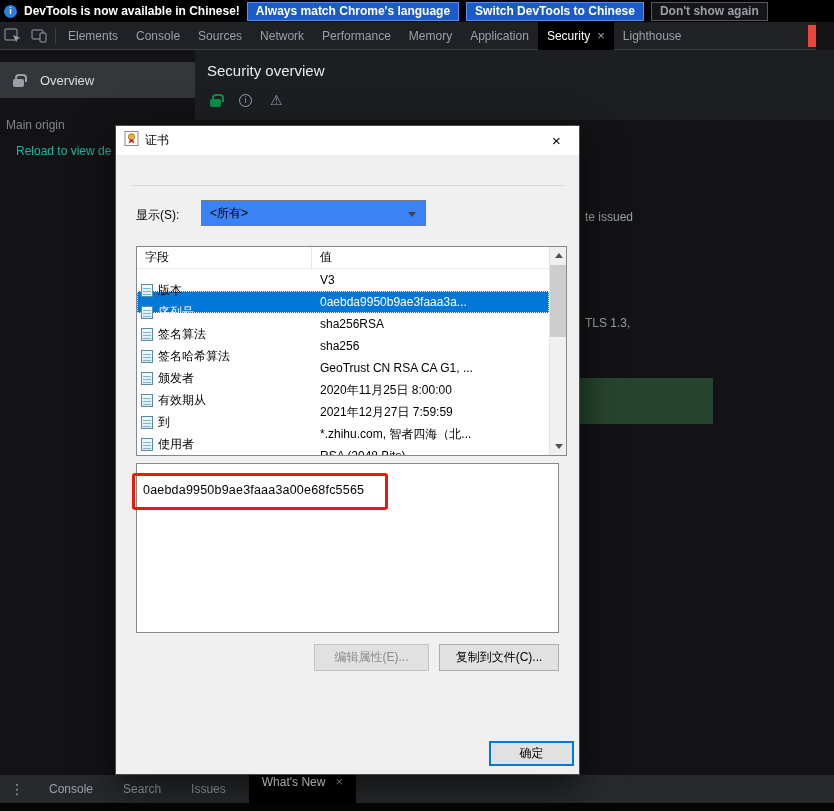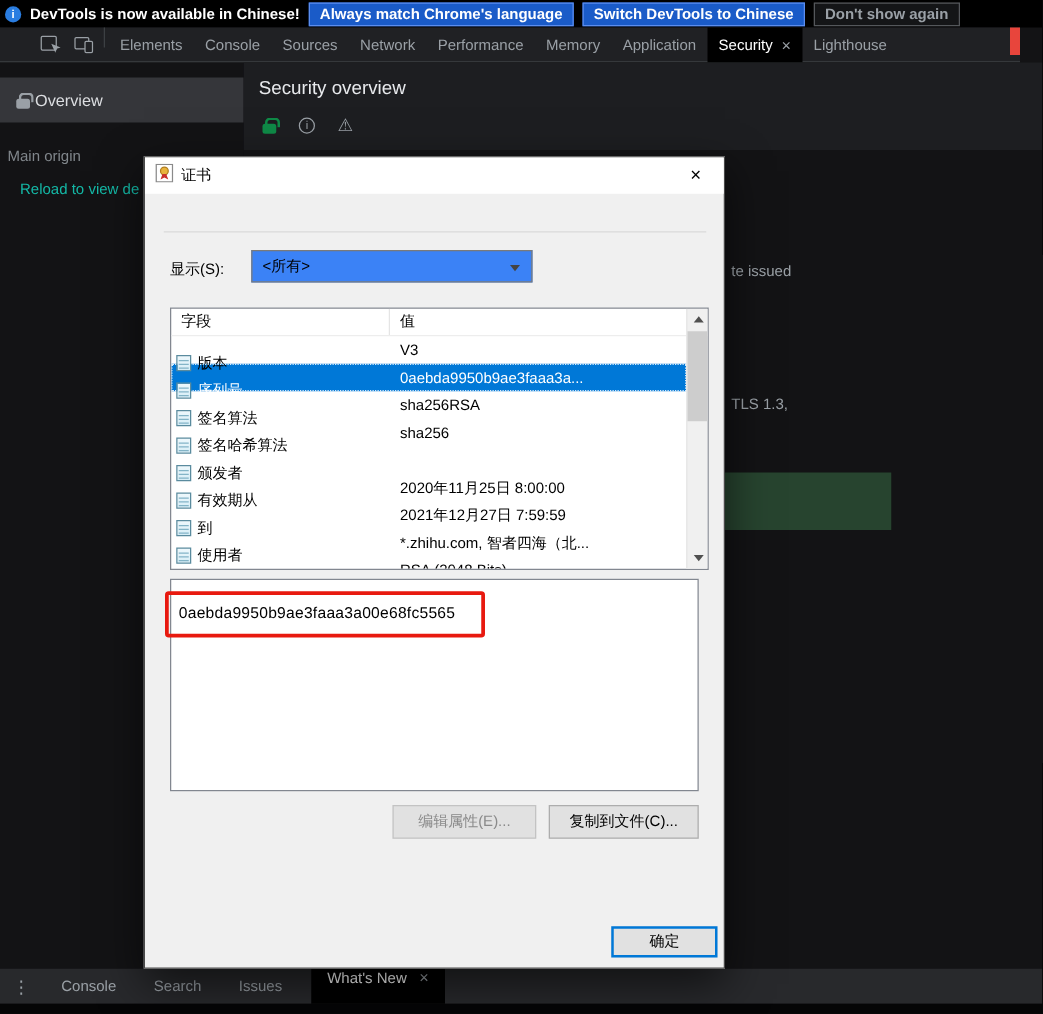--- a/index.html
+++ b/index.html
@@ -12,32 +12,32 @@
              display:flex; align-items:center; gap:7px; padding:0 4px; }
   .info-badge { width:13px; height:13px; border-radius:50%; background:#2a7de1; color:#fff;
                 font-size:9px; font-weight:bold; display:flex; align-items:center; justify-content:center; flex:0 0 auto; }
   .infobar-msg { color:#fff; font-size:12px; font-weight:bold; white-space:nowrap; }
   .ib-btn { font-family:inherit; font-size:12px; font-weight:bold; color:#fff; background:#1a5bc8;
             border:1px solid #5b8def; padding:1px 8px 2px; white-space:nowrap; cursor:pointer; }
   .ib-btn.dismiss { background:#141517; border:1px solid #54575b; color:#9aa0a6; }
 
   
   .tabbar { position:absolute; left:0; top:22px; width:816px; height:28px; background:#202124;
-            display:flex; color:#9aa0a6; font-size:12px; border-bottom:1px solid #3c4043;padding-left:28px; }
+            display:flex; align-items:center; color:#9aa0a6; font-size:12px; border-bottom:1px solid #3c4043; }
   .tb-icon { width:26px; height:28px; display:flex; align-items:center; justify-content:center; }
   .tb-sep { width:1px; height:16px; background:#3c4043; margin:0 3px; }
   .tab { padding:0 9px; height:28px; line-height:28px; white-space:nowrap; }
   .tab.active { background:#000; color:#fff; display:flex; align-items:center; gap:7px; }
   .tab-close { color:#9aa0a6; font-size:13px; line-height:1; }
   .record-indicator { margin-left:auto; width:8px; height:22px; background:#e8453c; }
 
   
   .sidebar { position:absolute; left:0; top:50px; width:195px; height:725px; background:#131315; }
   .overview-item { margin-top:12px; height:36px; background:#35363a; color:#dcdee1; font-size:13px;
-                   display:flex; align-items:center; gap:4px; padding-left:13px; }
+                   display:flex; align-items:center; gap:16px; padding-left:13px; }
   .lock { position:relative; width:11px; height:8px; border-radius:2px; margin-top:5px; }
   .lock::before { content:''; position:absolute; left:1.5px; top:-5px; width:8px; height:6px;
                   border:2px solid; border-bottom:none; border-radius:4px 4px 0 0; border-color:inherit; }
   .lock.gray { background:#9aa0a6; border-color:#9aa0a6; }
   .lock.green { background:#0f8a47; border-color:#0f8a47; }
   .main-origin { position:absolute; left:6px; top:68px; color:#80868b; font-size:12px; }
   .reload-hint { position:absolute; left:16px; top:94px; color:#14b8a6; font-size:12px; white-space:nowrap; }
 
   
   .main { position:absolute; left:195px; top:50px; width:639px; height:725px; background:#131315; }
@@ -246,20 +246,21 @@
               <span class="field-icon"></span>
               <span>签名哈希算法</span>
             </span>
           <span class="c2">sha256</span>
         </div>
         <div class="row">
           <span class="c1">
               <span class="field-icon"></span>
               <span>颁发者</span>
             </span>
+          <span class="c2">GeoTrust CN RSA CA G1, ...</span>
         </div>
         <div class="row">
           <span class="c1">
               <span class="field-icon"></span>
               <span>有效期从</span>
             </span>
           <span class="c2">2020年11月25日 8:00:00</span>
         </div>
         <div class="row">
           <span class="c1">

